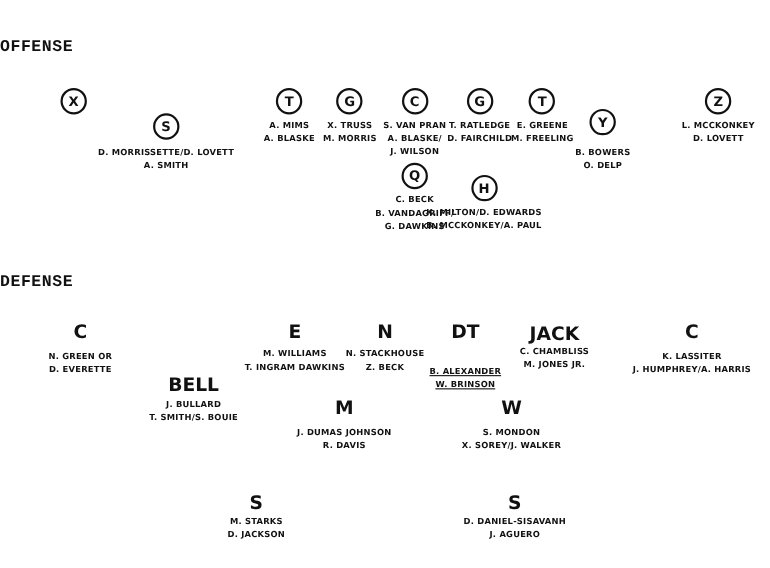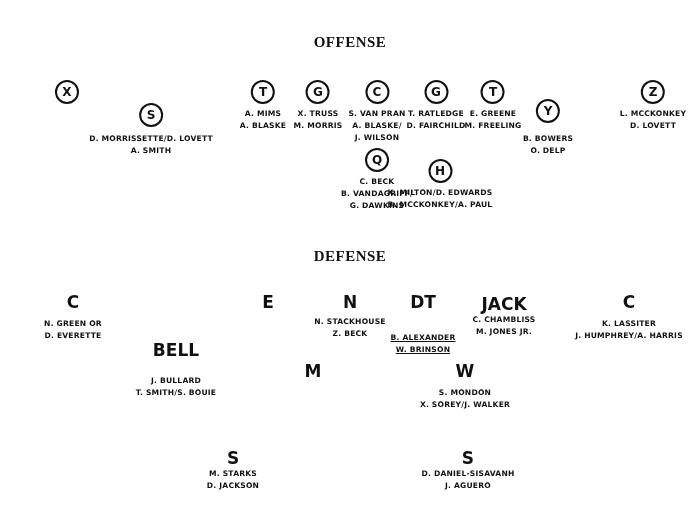--- a/index.html
+++ b/index.html
@@ -2,22 +2,22 @@
 <html><head>
   <meta charset="utf-8">
   <style>
     html, body { margin: 0; padding: 0; background: #ffffff; }
     body {
       width: 700px; height: 516px; position: relative; overflow: hidden;
       font-family: "DejaVu Sans", "Liberation Sans", sans-serif;
       color: #111111;
     }
     .section-title {
-      position: absolute; left: 0; width: 700px; text-align: center;
-      font-family: Liberation Serif, serif; font-weight: bold;
+      position: absolute; left: 0; width: 700px; text-align: left;
+      font-family: Liberation Mono, monospace; font-weight: bold;
       font-size: 15px; letter-spacing: 0.5px;
     }
     .pos {
       position: absolute; transform: translateX(-50%);
       text-align: center; white-space: nowrap;
     }
     .circle {
       width: 20px; height: 20px; border: 2px solid #111;
       border-radius: 50%; margin: 0 auto;
       display: flex; align-items: center; justify-content: center;
@@ -130,20 +130,24 @@
 <div class="pos" style="left:73px; top:292px;">
   <div class="letter">C</div>
   <div class="names" style="margin-top:6px;">
     <div class="name">N. GREEN OR</div>
     <div class="name">D. EVERETTE</div>
   </div>
 </div>
 
 <div class="pos" style="left:268px; top:292px;">
   <div class="letter">E</div>
+  <div class="names" style="margin-top:4px;">
+    <div class="name">M. WILLIAMS</div>
+    <div class="name">T. INGRAM DAWKINS</div>
+  </div>
 </div>
 
 <div class="pos" style="left:350px; top:292px;">
   <div class="letter">N</div>
   <div class="names" style="margin-top:4px;">
     <div class="name">N. STACKHOUSE</div>
     <div class="name">Z. BECK</div>
   </div>
 </div>
 
@@ -166,28 +170,32 @@
 <div class="pos" style="left:629px; top:292px;">
   <div class="letter">C</div>
   <div class="names" style="margin-top:6px;">
     <div class="name">K. LASSITER</div>
     <div class="name">J. HUMPHREY/A. HARRIS</div>
   </div>
 </div>
 
 <div class="pos" style="left:176px; top:340px;">
   <div class="letter">BELL</div>
-  <div class="names" style="margin-top:15px;">
+  <div class="names" style="margin-top:2px;">
     <div class="name">J. BULLARD</div>
     <div class="name">T. SMITH/S. BOUIE</div>
   </div>
 </div>
 
 <div class="pos" style="left:313px; top:361px;">
   <div class="letter">M</div>
+  <div class="names" style="margin-top:6px;">
+    <div class="name">J. DUMAS JOHNSON</div>
+    <div class="name">R. DAVIS</div>
+  </div>
 </div>
 
 <div class="pos" style="left:465px; top:361px;">
   <div class="letter">W</div>
   <div class="names" style="margin-top:6px;">
     <div class="name">S. MONDON</div>
     <div class="name">X. SOREY/J. WALKER</div>
   </div>
 </div>
 

